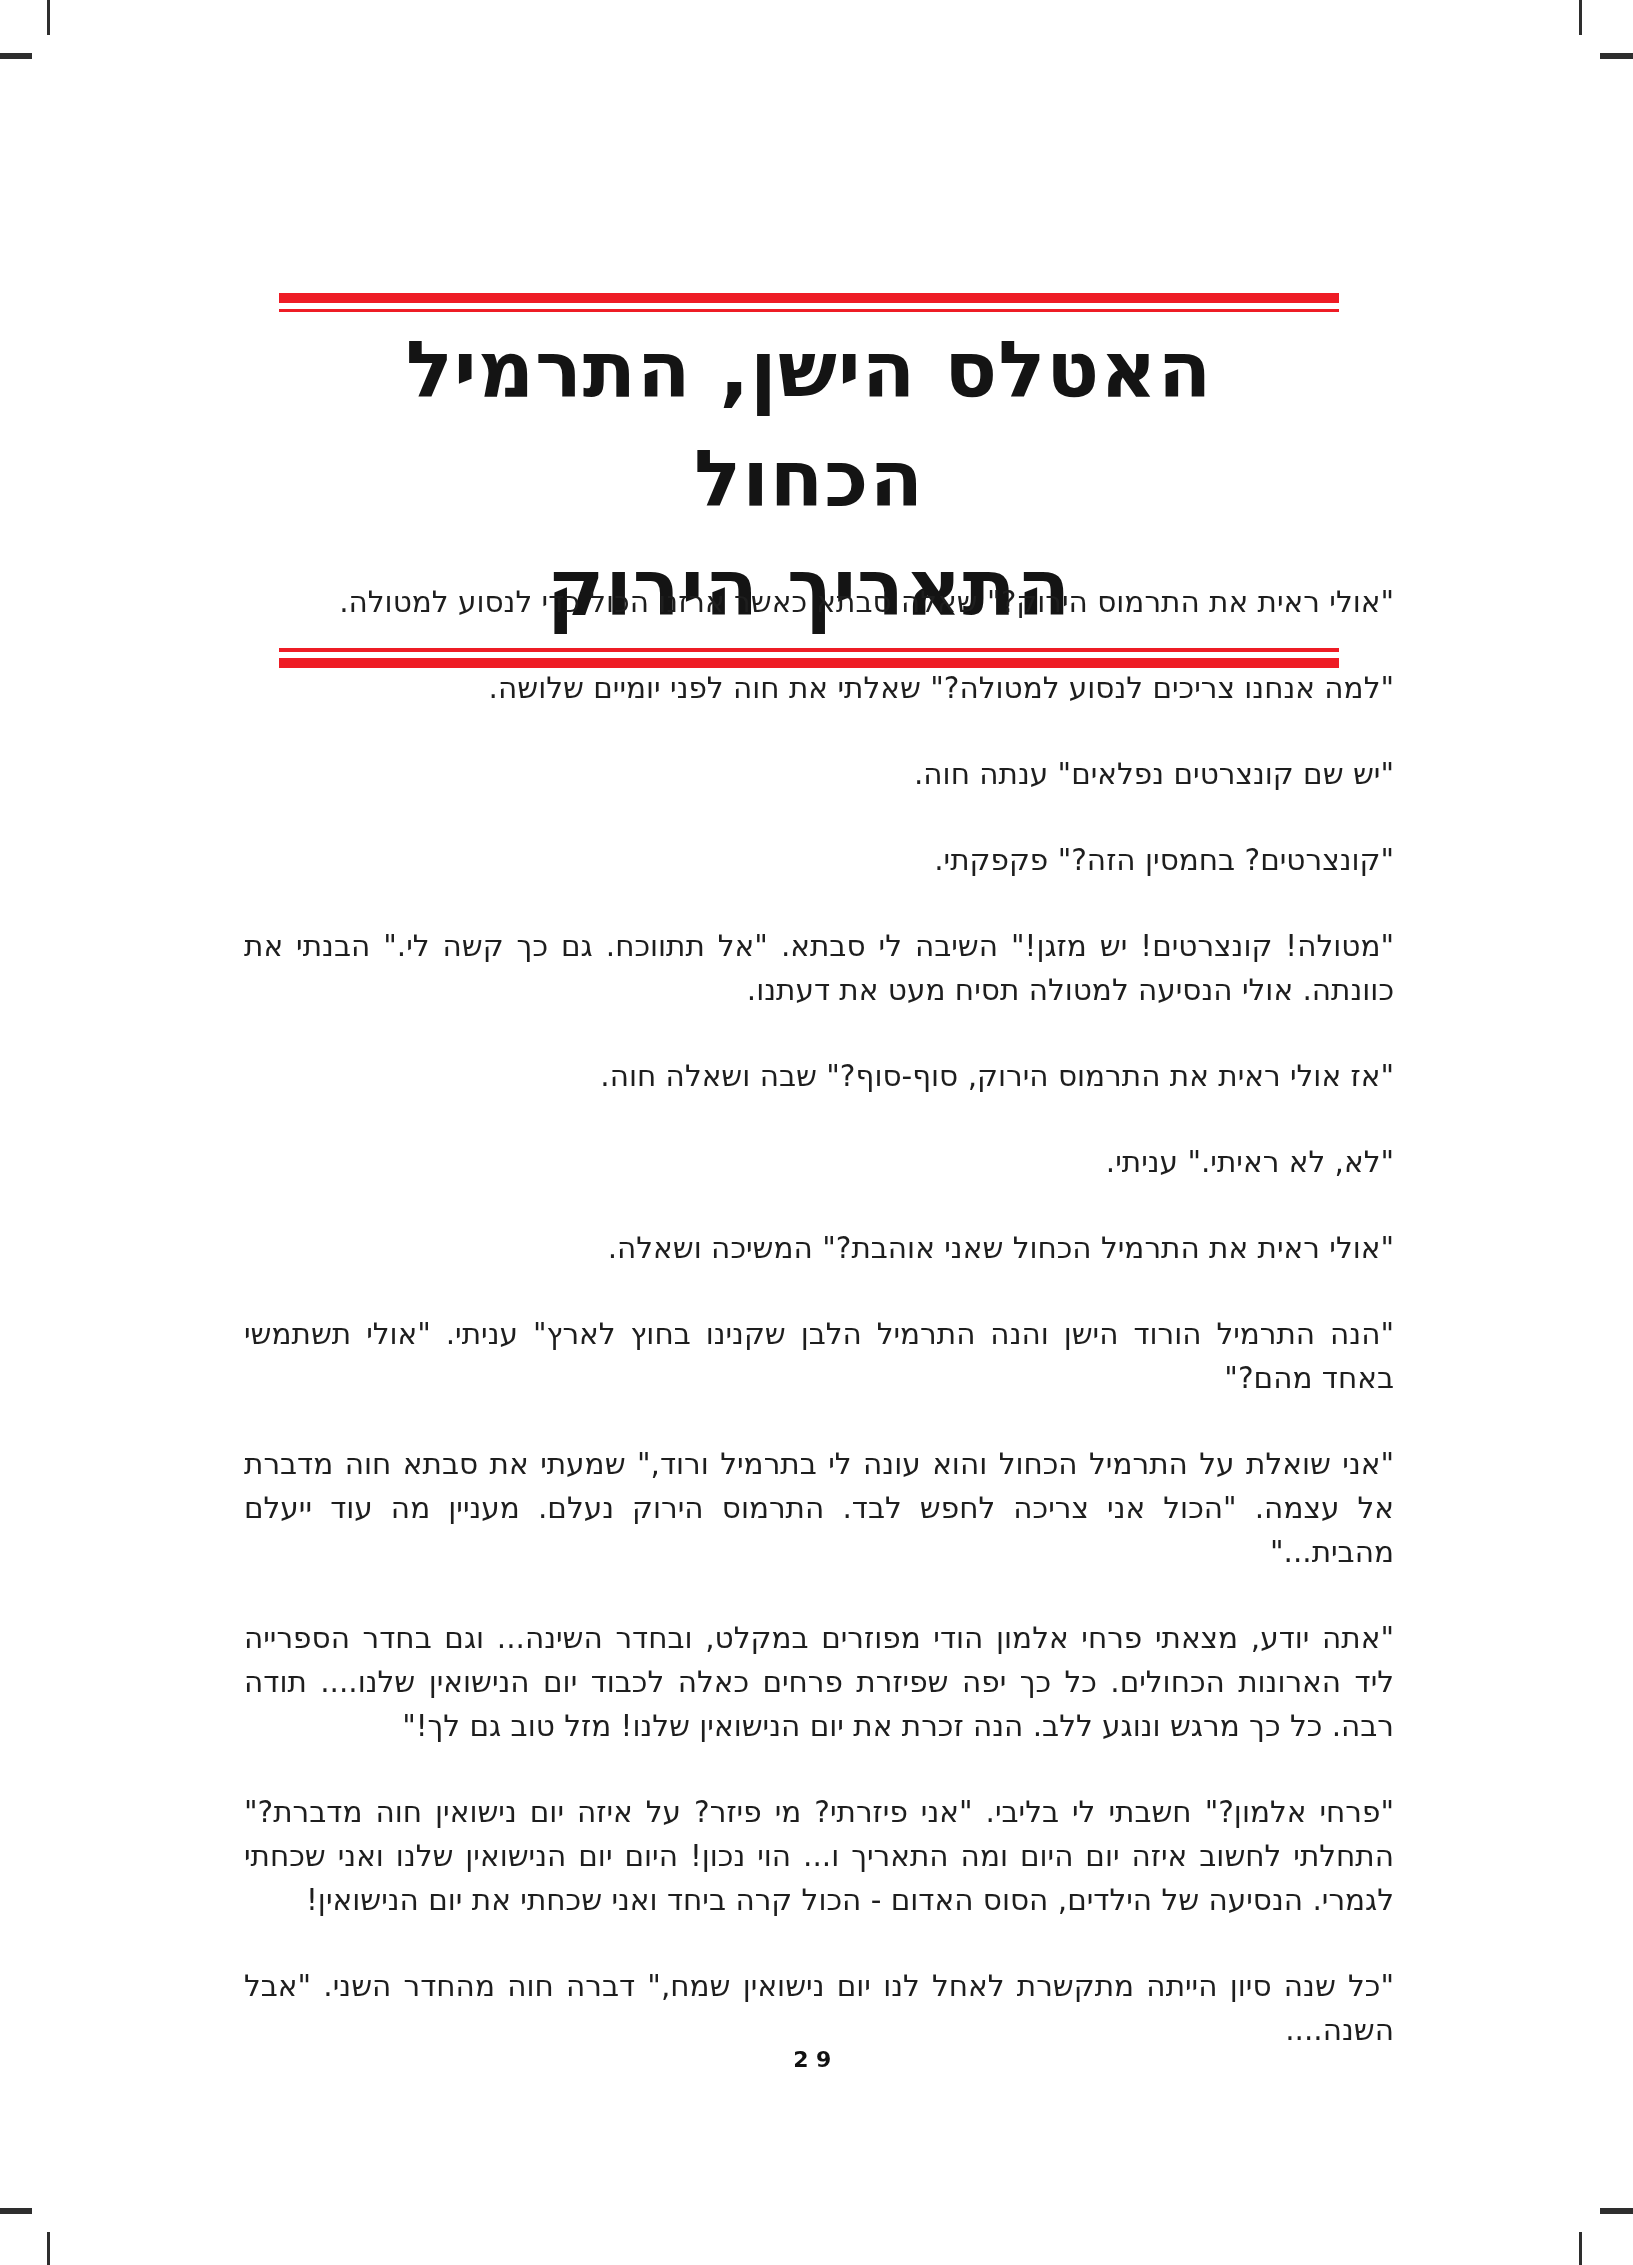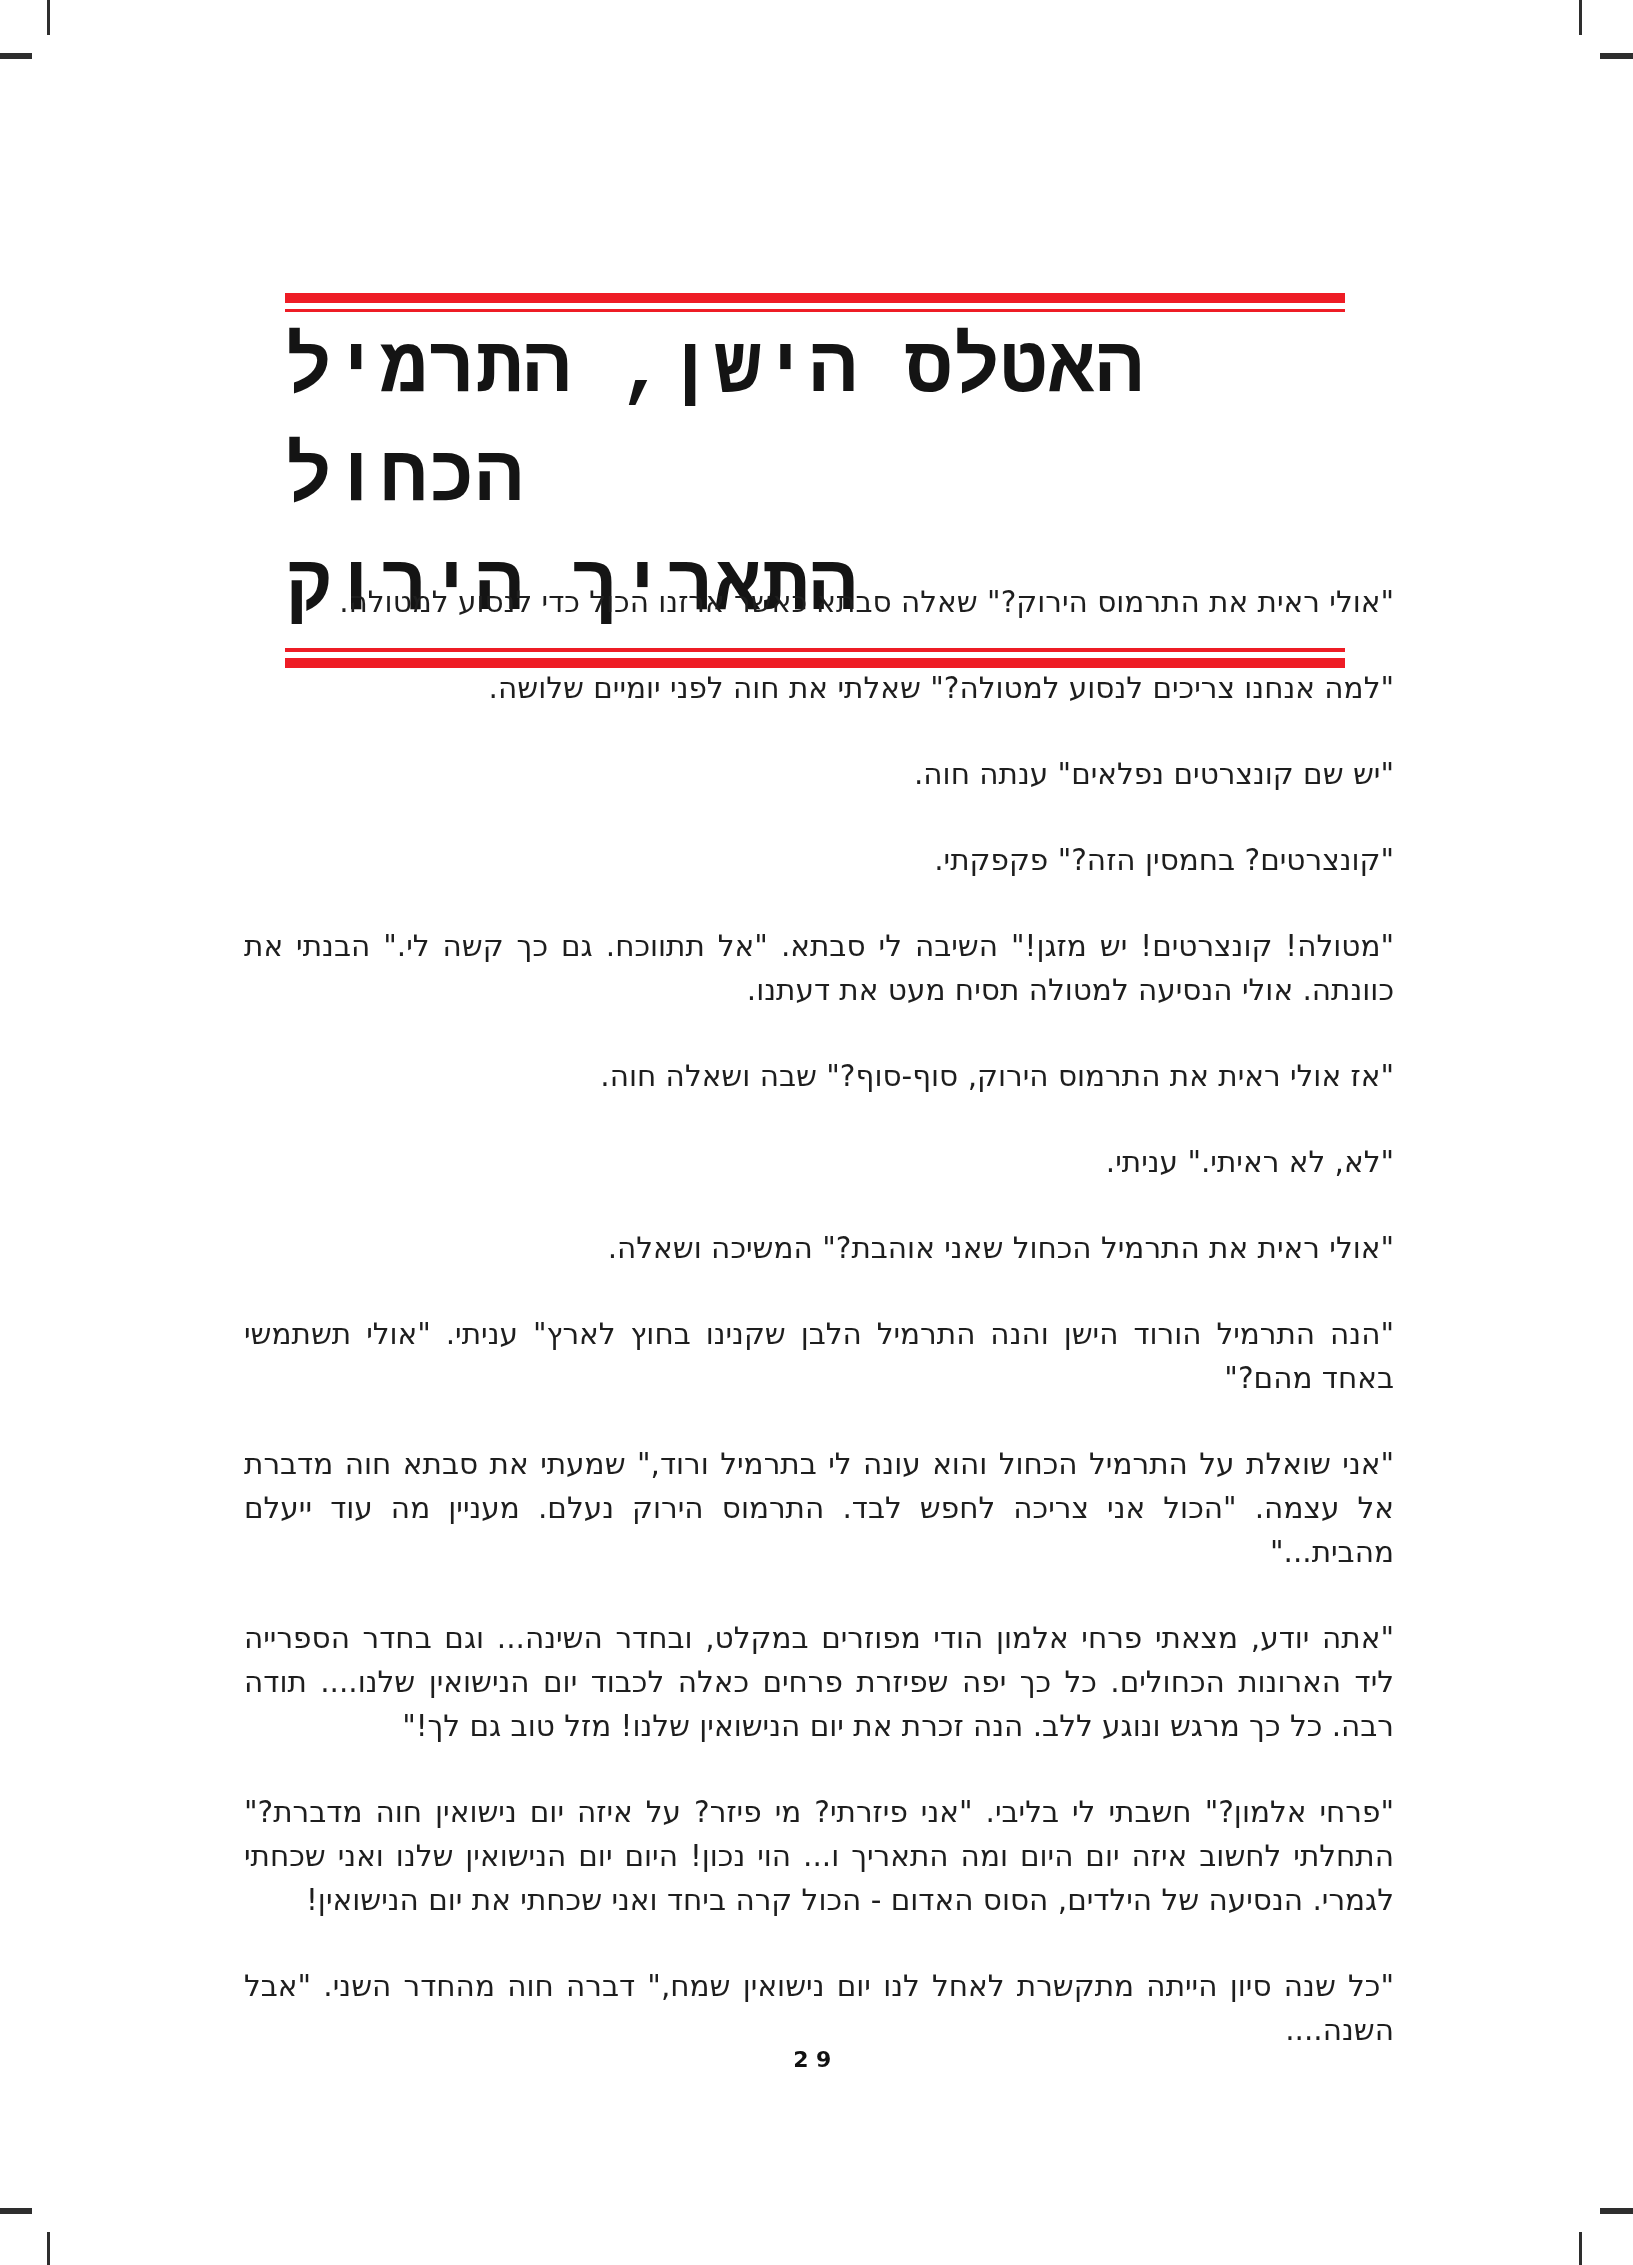--- a/index.html
+++ b/index.html
@@ -22,23 +22,22 @@
   .tr-v { left:1580px; top:0; }
   .tr-h { right:0; top:53px; }
   .bl-v { left:48px; top:2232px; }
   .bl-h { left:0; top:2208px; }
   .br-v { left:1580px; top:2232px; }
   .br-h { right:0; top:2208px; }
 
   
   .title-block {
     position:absolute;
-    top:293px; left:286px; width:1060px;
-    text-align:left;
-    font-family:Liberation Mono, monospace;
+    top:293px; left:280px; width:1060px;
+    text-align:center;
   }
   .rule { width:100%; }
   .rule.thick { height:10px; background:#ee1c25; }
   .rule.thin  { height:3.7px;  background:#ee1c25; }
   .rule.gap-below { margin-bottom:5.5px; }
   .title-text {
     padding:3.7px 0 5.5px;
     color:#141414;
     font-weight:bold;
     font-size:78px;

